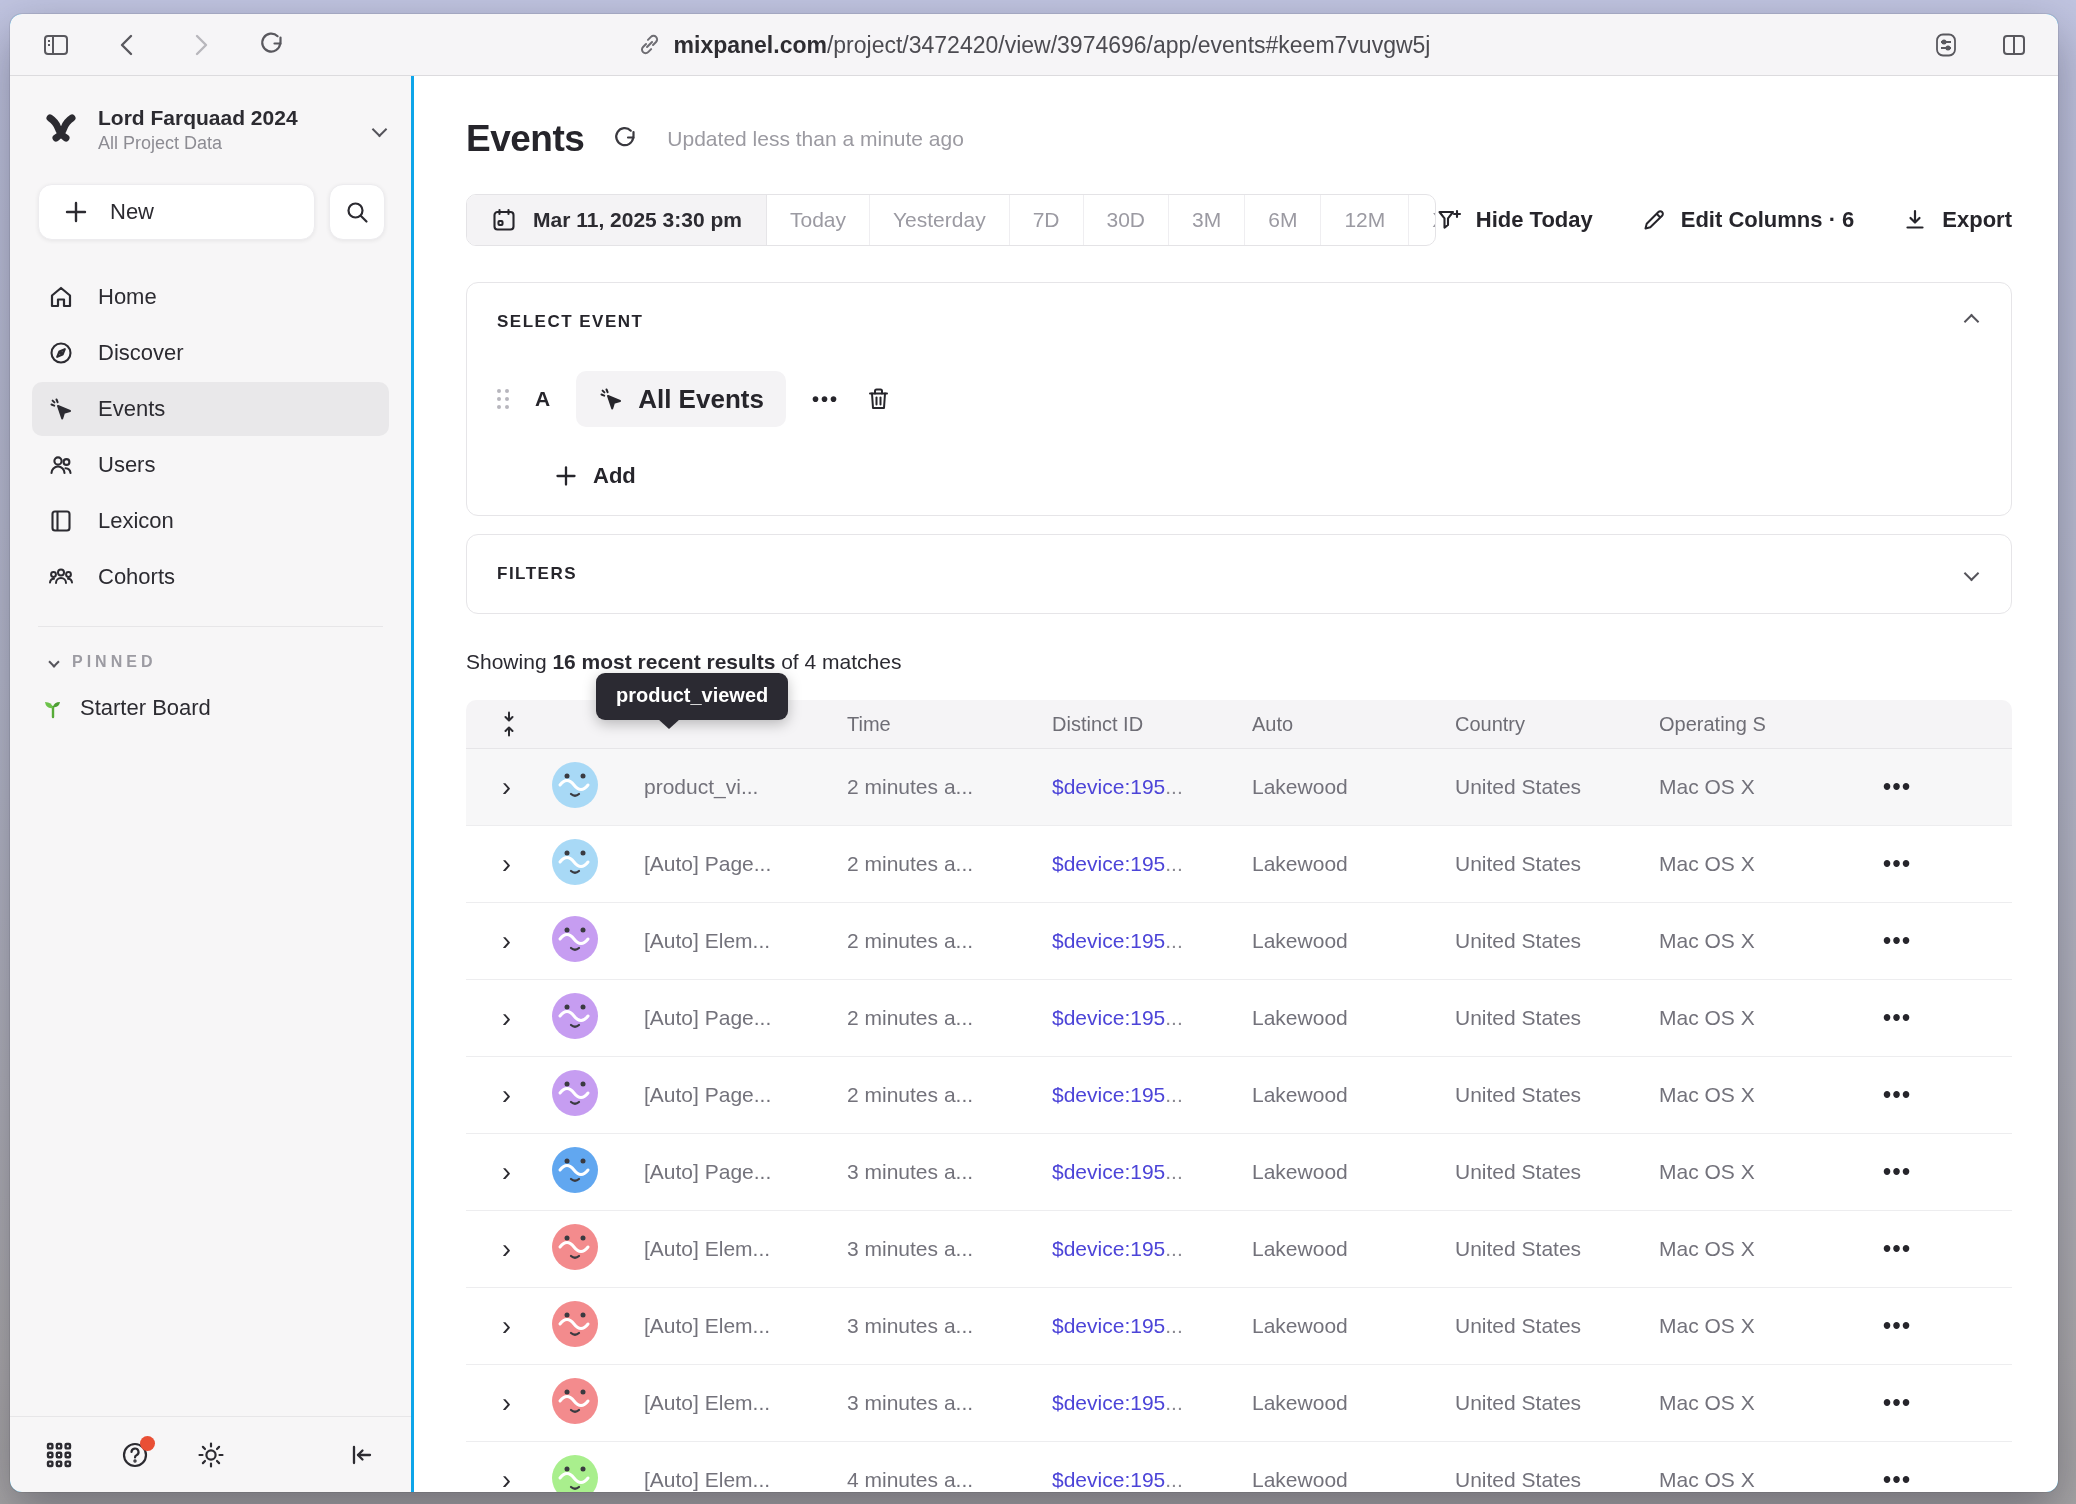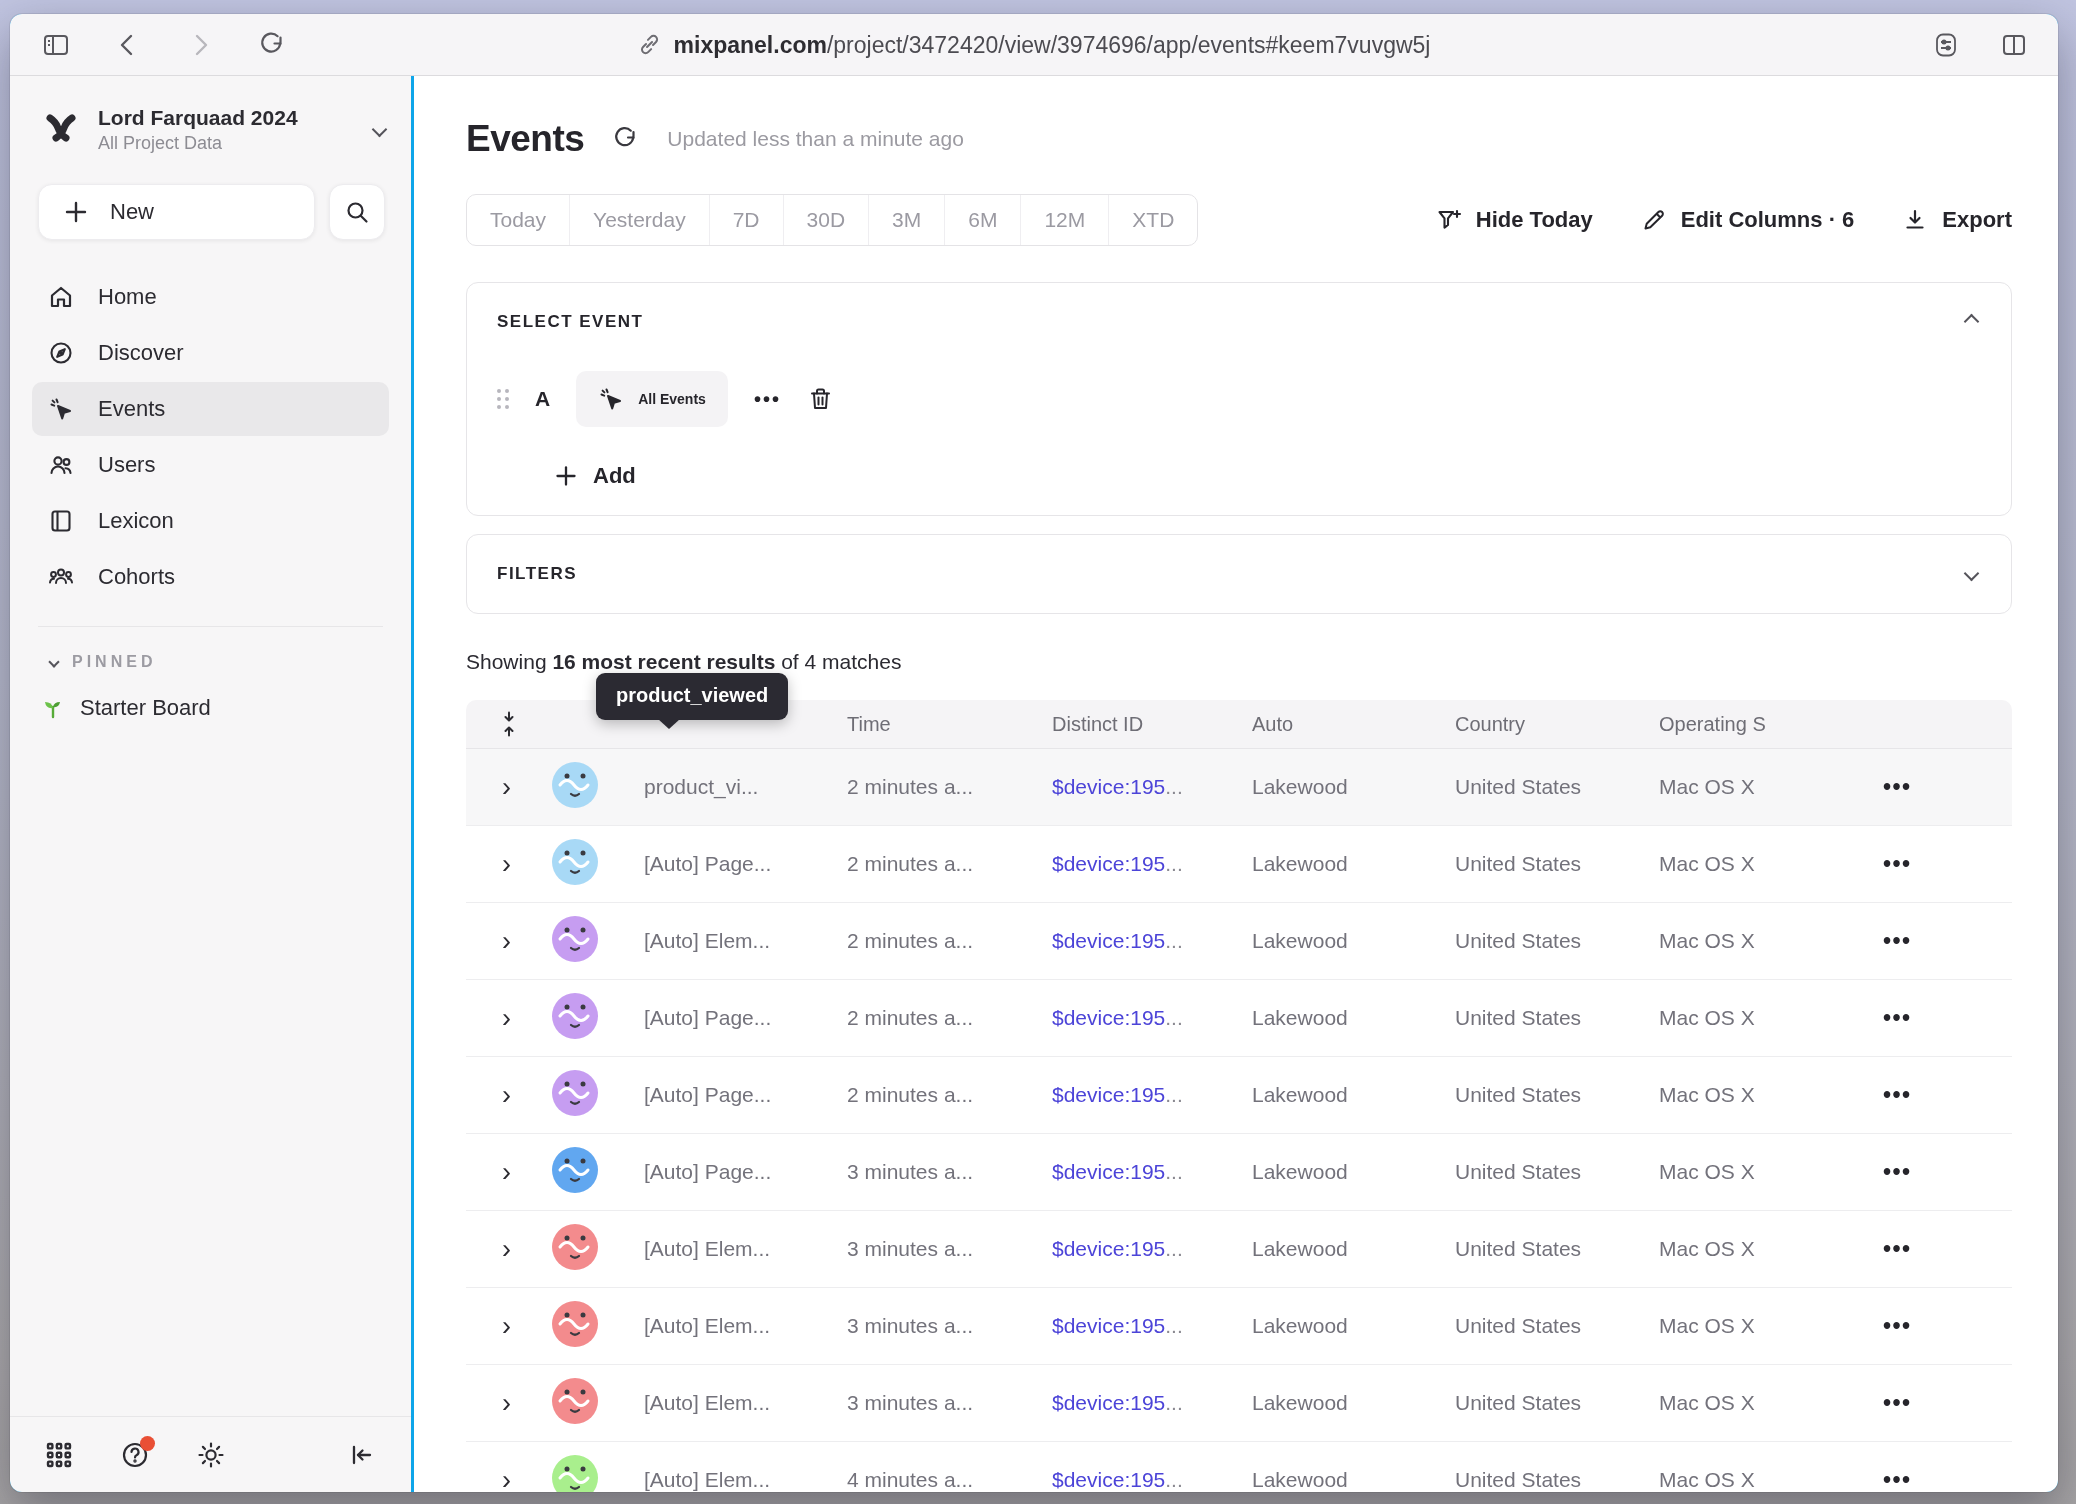--- a/index.html
+++ b/index.html
@@ -87,21 +87,21 @@
   .panel{ border:1px solid #e6e5e8; border-radius:12px; margin-top:36px; padding:26px 30px; background:#fff; }
   .panel + .panel{ margin-top:18px; }
   .panel-hdr{ display:flex; align-items:center; }
   .panel-title{ font-size:17px; font-weight:800; letter-spacing:1.5px; color:#26252b; }
   .panel-chev{ margin-left:auto; cursor:pointer; padding:4px; }
   .event-row{ display:flex; align-items:center; gap:26px; margin-top:36px; }
   .drag-dots{ display:grid; grid-template-columns:4px 4px; grid-auto-rows:4px; gap:4px; cursor:grab; }
   .drag-dots i{ background:#b7b6bd; border-radius:50%; }
   .series-letter{ font-size:21px; font-weight:600; color:#26252b; }
   .event-chip{ display:flex; align-items:center; gap:14px; height:56px; padding:0 22px; background:#f4f3f5;
-    border-radius:10px; font-size:14px; font-weight:700; color:#26252b; cursor:pointer; }
+    border-radius:10px; font-size:26px; font-weight:700; color:#26252b; cursor:pointer; }
   .dots3{ font-size:20px; letter-spacing:2px; color:#26252b; cursor:pointer; font-weight:700; }
   .trash-btn{ width:27px; height:27px; color:#26252b; cursor:pointer; }
   .add-row{ display:flex; align-items:center; gap:14px; margin-top:36px; margin-left:56px;
     font-size:22px; font-weight:600; color:#26252b; cursor:pointer; }
   
   .summary{ margin-top:36px; font-size:21px; color:#2b2a31; }
   .summary b{ font-weight:800; }
   
   .table{ margin-top:26px; width:1546px; position:relative; }
   .tgrid{ display:grid; grid-template-columns:86px 92px 203px 205px 200px 203px 204px 224px 1fr; align-items:center; }
@@ -308,20 +308,29 @@
         <div class="page-title">Events</div>
         <svg class="refresh-btn" viewBox="0 0 27 27" fill="none" stroke="currentColor" stroke-width="2.2" stroke-linecap="round">
             <path d="M21.5 6 v5.5 H16"></path>
             <path d="M21.2 11.5 a8.5 8.5 0 1 1-2.4-6.8"></path>
           </svg>
         <div class="updated">Updated less than a minute ago</div>
       </div>
 
       <div class="toolbar">
         <div class="seg">
+          <div class="seg-date">
+            <svg class="ticon" viewBox="0 0 26 26" fill="none" stroke="currentColor" stroke-width="2.1" stroke-linecap="round">
+                <rect x="3.5" y="5" width="19" height="17.5" rx="3"></rect>
+                <line x1="8.5" y1="3" x2="8.5" y2="7"></line>
+                <line x1="17.5" y1="3" x2="17.5" y2="7"></line>
+                <rect x="7.5" y="14" width="4" height="4" rx="1"></rect>
+              </svg>
+            <span>Mar 11, 2025 3:30 pm</span>
+          </div>
           <div class="seg-item">Today</div>
           <div class="seg-item">Yesterday</div>
           <div class="seg-item">7D</div>
           <div class="seg-item">30D</div>
           <div class="seg-item">3M</div>
           <div class="seg-item">6M</div>
           <div class="seg-item">12M</div>
           <div class="seg-item">
             <span>XTD</span>
 

